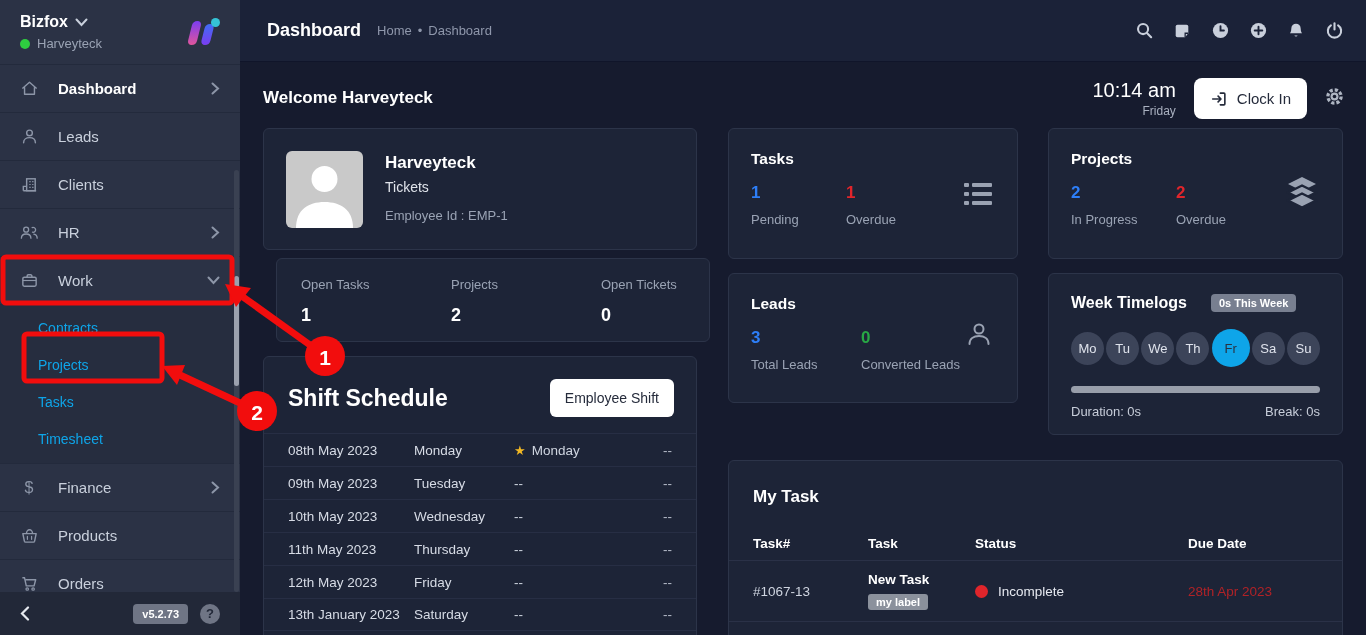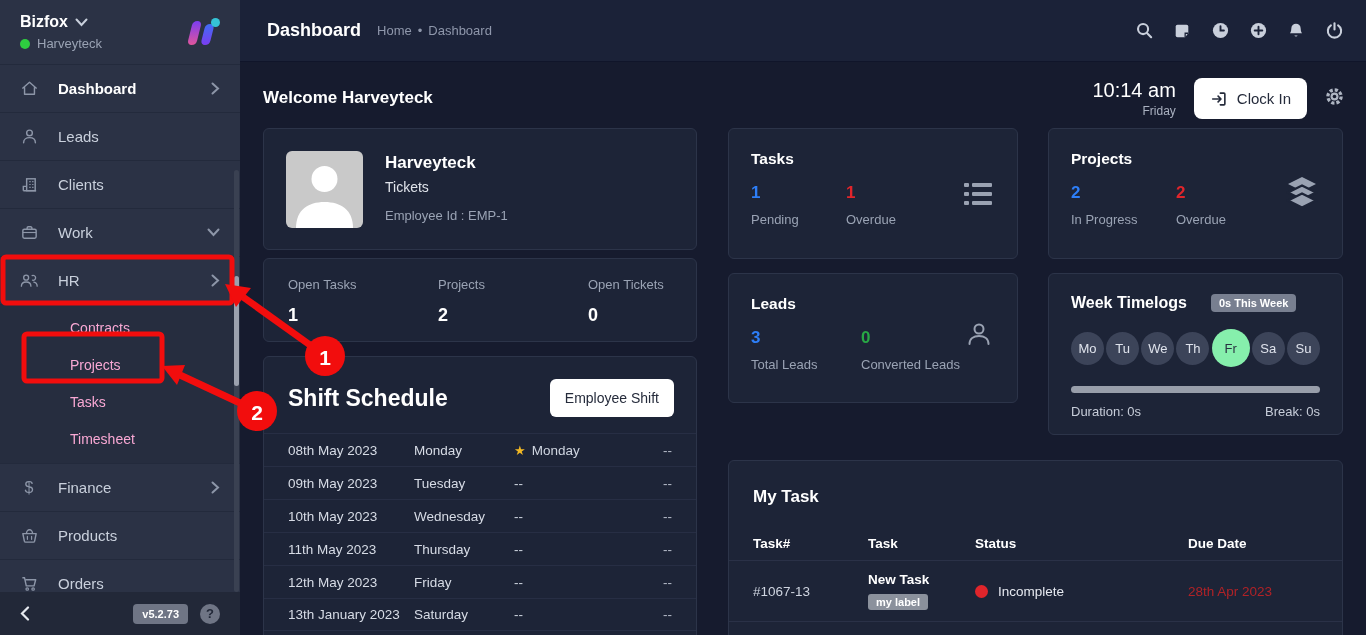--- a/index.html
+++ b/index.html
@@ -21,22 +21,22 @@
   .logo .bar2 { position:absolute; left:19px; top:9px; width:9px; height:21px; border-radius:5px;
     transform:skewX(-14deg); background:linear-gradient(180deg,#3f6df5,#7b3df0); }
   .logo .dot2 { position:absolute; right:2px; top:3px; width:9px; height:9px; border-radius:50%; background:#35c3d6; }
 
   .sb-item { height:48px; display:flex; align-items:center; padding:0 20px 0 0;
     border-top:1px solid #232a3c; cursor:pointer; }
   .sb-ic { width:58px; display:flex; justify-content:center; color:#8d96a8; }
   .sb-label { flex:1; color:#c9d0dc; font-size:15px; }
   .sb-chev { color:#8d96a8; }
   .sb-sub { background:#262d3f; border-top:1px solid #232a3c; padding:4px 0 6px 0; }
-  .sb-subitem { height:37px; display:flex; align-items:center; padding-left:70px;
-    color:#f9a8d4; font-size:14px; cursor:pointer; }
+  .sb-subitem { height:37px; display:flex; align-items:center; padding-left:38px;
+    color:#0ea5e9; font-size:14px; cursor:pointer; }
   .sb-foot { position:absolute; left:0; bottom:0; width:240px; height:43px; background:#222838;
     display:flex; align-items:center; padding:0 20px; z-index:8; }
   .ver-badge { margin-left:auto; background:#6f7585; color:#fff; font-size:11px; font-weight:bold;
     padding:4px 9px; border-radius:4px; }
   .help-circle { margin-left:12px; width:20px; height:20px; border-radius:50%; background:#6f7585;
     color:#222838; font-weight:bold; font-size:13px; display:flex; align-items:center; justify-content:center; }
   .sb-scroll-track { position:absolute; right:1px; top:170px; width:5px; height:422px; background:#3a4152; border-radius:3px; }
   .sb-scroll-thumb { position:absolute; right:1px; top:276px; width:5px; height:110px; background:#9ba1ae; border-radius:3px; }
 
   
@@ -60,21 +60,21 @@
   .card { position:absolute; background:#1d2437; border:1px solid #2c3449; border-radius:6px; }
 
   
   .card-profile { left:263px; top:128px; width:434px; height:122px; padding:22px; display:flex; gap:22px; }
   .avatar { width:77px; height:77px; border-radius:6px; background:#c9c9c9; position:relative; overflow:hidden; flex:0 0 77px; }
   .p-name { color:#fff; font-size:17px; font-weight:bold; margin-top:2px; }
   .p-role { color:#dfe3ea; font-size:14px; margin-top:6px; }
   .p-emp { color:#9aa3b4; font-size:13px; margin-top:13px; }
 
   
-  .card-stats { left:263px; top:258px; width:434px; height:84px; padding:18px 24px; display:flex; }
+  .card-stats { left:276px; top:258px; width:434px; height:84px; padding:18px 24px; display:flex; }
   .qstat { width:150px; }
   .qstat .lbl { color:#9aa3b4; font-size:13px; }
   .qstat .val { color:#fff; font-size:18px; font-weight:bold; margin-top:13px; }
 
   
   .card-shift { left:263px; top:356px; width:434px; height:300px; }
   .shift-head { display:flex; align-items:center; justify-content:space-between; padding:22px 22px 16px 24px; }
   .shift-title { color:#fff; font-size:23px; font-weight:bold; }
   .emp-shift-btn { background:#fff; color:#252b3b; border:none; border-radius:6px; height:38px;
     padding:0 15px; font-size:14px; font-family:inherit; cursor:pointer; }
@@ -101,21 +101,21 @@
   .card-projects { left:1048px; top:128px; width:295px; height:131px; }
 
   
   .card-timelogs { left:1048px; top:273px; width:295px; height:162px; padding:20px 22px; }
   .tl-head { display:flex; align-items:center; gap:24px; }
   .tl-title { color:#fff; font-size:16px; font-weight:bold; }
   .tl-badge { background:#787f90; color:#fff; font-size:11px; font-weight:bold; padding:3px 8px; border-radius:4px; }
   .tl-days { display:flex; justify-content:space-between; align-items:center; margin-top:17px; }
   .day-c { width:33px; height:33px; border-radius:50%; background:#3c4459; color:#dfe3ec;
     font-size:13px; display:flex; align-items:center; justify-content:center; cursor:pointer; }
-  .day-c.active { width:38px; height:38px; background:#86efac; color:#2a3142; }
+  .day-c.active { width:38px; height:38px; background:#0ea5e9; color:#2a3142; }
   .tl-bar { margin-top:19px; height:7px; border-radius:4px; background:#989eaa; }
   .tl-foot { display:flex; justify-content:space-between; margin-top:11px; color:#c7cdd9; font-size:13px; }
 
   
   .card-mytask { left:728px; top:460px; width:615px; height:220px; }
   .mt-title { color:#fff; font-size:17px; font-weight:bold; padding:26px 24px 0 24px; }
   .mt-head { display:flex; align-items:center; padding:0 24px; margin-top:20px; height:34px;
     color:#fff; font-size:13.5px; font-weight:bold; border-bottom:1px solid #2a3147; }
   .mt-c1 { width:115px; } .mt-c2 { width:107px; } .mt-c3 { flex:1; } .mt-c4 { width:130px; }
   .mt-row { display:flex; align-items:center; padding:11px 24px; border-bottom:1px solid #2a3147;
@@ -185,43 +185,43 @@
               <rect x="7" y="4" width="9" height="12.5" fill="none" stroke="currentColor" stroke-width="1.5"></rect>
               <path d="M3.5 16.5 V12 h3.5 M3.5 16.5 h13.5" fill="none" stroke="currentColor" stroke-width="1.5"></path>
               <path d="M9.8 7h1.4 M12.8 7h1.4 M9.8 10h1.4 M12.8 10h1.4 M9.8 13h1.4 M12.8 13h1.4" stroke="currentColor" stroke-width="1.3"></path>
             </svg>
         </span>
         <span class="sb-label">Clients</span>
       </div>
 
       <div class="sb-item">
         <span class="sb-ic">
+          <svg width="20" height="19" viewBox="0 0 21 20">
+              <circle cx="7.5" cy="7" r="2.6" fill="none" stroke="currentColor" stroke-width="1.4"></circle>
+              <path d="M2.5 16 c0-2.8 2.2-4.4 5-4.4 s5 1.6 5 4.4" fill="none" stroke="currentColor" stroke-width="1.4" stroke-linecap="round"></path>
+              <path d="M13.8 4.8 a2.6 2.6 0 1 1 0.4 4.9 M15.6 11.7 c2.1 0.4 3.5 1.9 3.5 4.3" fill="none" stroke="currentColor" stroke-width="1.4" stroke-linecap="round"></path>
+            </svg>
+        </span>
+        <span class="sb-label">HR</span>
+        <svg class="sb-chev" width="9" height="13" viewBox="0 0 9 13">
+            <path d="M1.5 1.5 L7 6.5 L1.5 11.5" fill="none" stroke="currentColor" stroke-width="2" stroke-linecap="round"></path>
+          </svg>
+      </div>
+
+      <div class="sb-item">
+        <span class="sb-ic">
           <svg width="19" height="19" viewBox="0 0 20 20">
               <rect x="3" y="6.5" width="14" height="9.5" rx="1.5" fill="none" stroke="currentColor" stroke-width="1.5"></rect>
               <path d="M7.5 6.5 V5.2 a1.2 1.2 0 0 1 1.2-1.2 h2.6 a1.2 1.2 0 0 1 1.2 1.2 V6.5" fill="none" stroke="currentColor" stroke-width="1.5"></path>
               <path d="M3 10 h14" stroke="currentColor" stroke-width="1.2"></path>
             </svg>
         </span>
         <span class="sb-label">Work</span>
         <svg class="sb-chev" width="13" height="9" viewBox="0 0 13 9">
             <path d="M1.5 1.5 L6.5 7 L11.5 1.5" fill="none" stroke="currentColor" stroke-width="2" stroke-linecap="round"></path>
-          </svg>
-      </div>
-
-      <div class="sb-item">
-        <span class="sb-ic">
-          <svg width="20" height="19" viewBox="0 0 21 20">
-              <circle cx="7.5" cy="7" r="2.6" fill="none" stroke="currentColor" stroke-width="1.4"></circle>
-              <path d="M2.5 16 c0-2.8 2.2-4.4 5-4.4 s5 1.6 5 4.4" fill="none" stroke="currentColor" stroke-width="1.4" stroke-linecap="round"></path>
-              <path d="M13.8 4.8 a2.6 2.6 0 1 1 0.4 4.9 M15.6 11.7 c2.1 0.4 3.5 1.9 3.5 4.3" fill="none" stroke="currentColor" stroke-width="1.4" stroke-linecap="round"></path>
-            </svg>
-        </span>
-        <span class="sb-label">HR</span>
-        <svg class="sb-chev" width="9" height="13" viewBox="0 0 9 13">
-            <path d="M1.5 1.5 L7 6.5 L1.5 11.5" fill="none" stroke="currentColor" stroke-width="2" stroke-linecap="round"></path>
           </svg>
       </div>
 
       <div class="sb-sub">
         <div class="sb-subitem">Contracts</div>
         <div class="sb-subitem">Projects</div>
         <div class="sb-subitem">Tasks</div>
         <div class="sb-subitem">Timesheet</div>
       </div>
 

